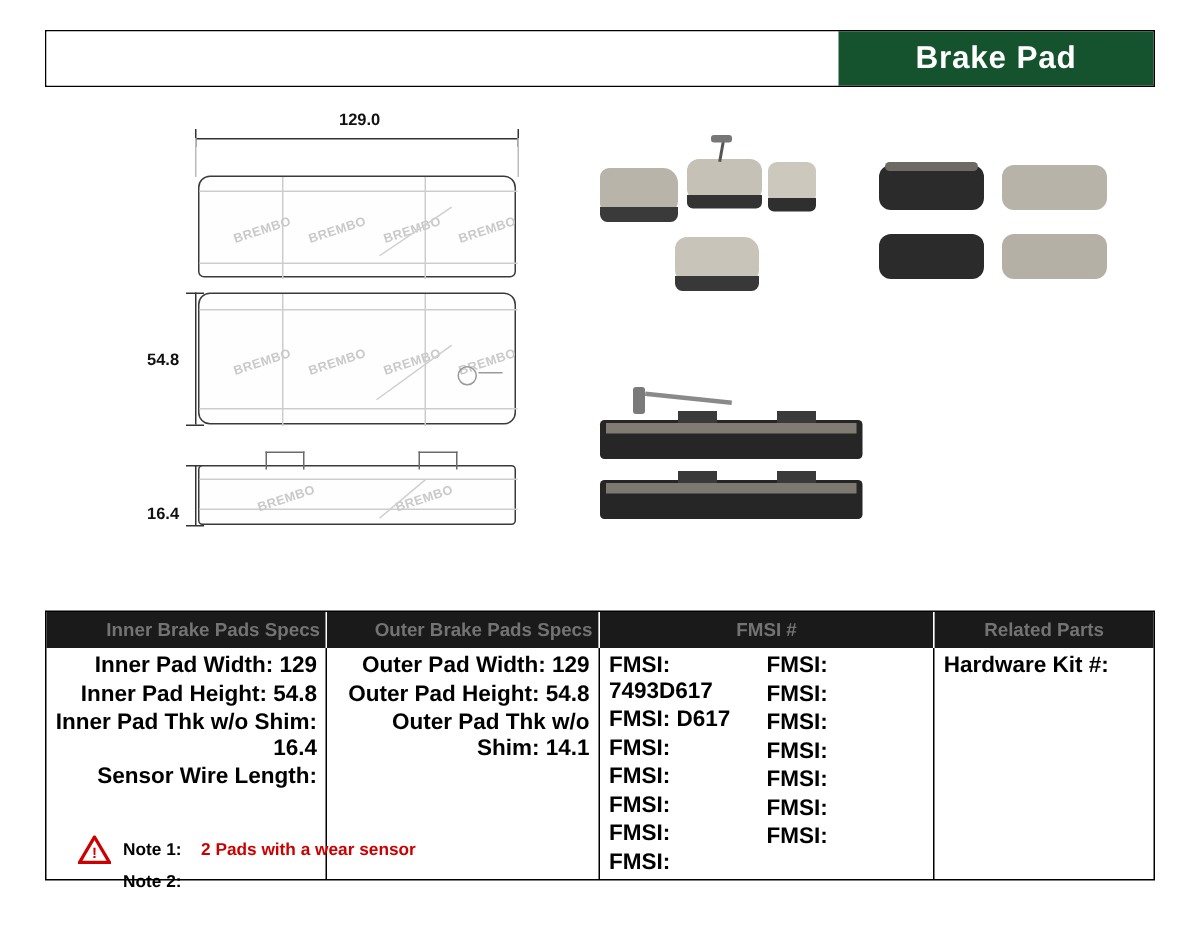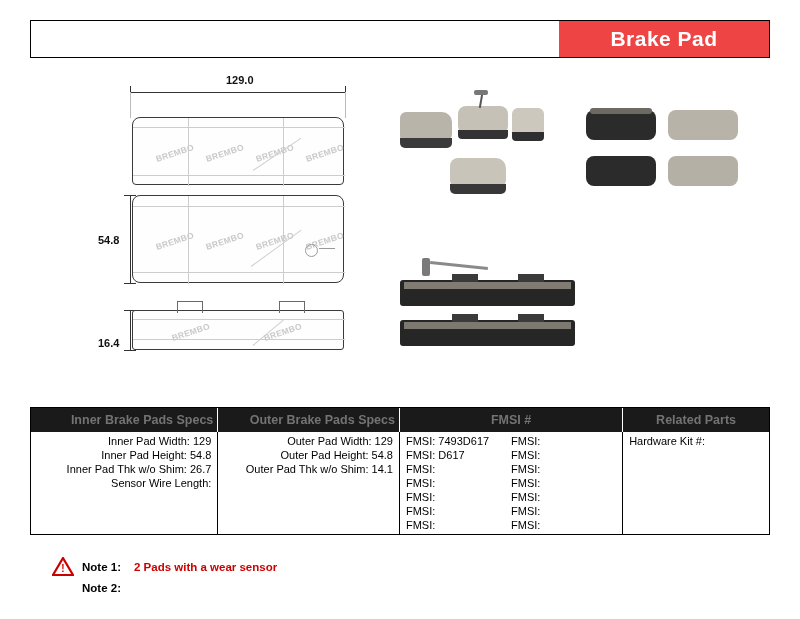--- a/index.html
+++ b/index.html
@@ -24,21 +24,21 @@
   }
   .header-left {
     background:#1a1a1a; color:#fff;
     width:260px;
     display:flex; align-items:center;
     padding-left:12px;
     font-size:21px; font-weight:bold; letter-spacing:0.5px;
   }
   .header-mid { flex:1; background:#fff; }
   .header-right {
-    background:#ef4444; color:#fff;
+    background:#14532d; color:#fff;
     width:210px;
     display:flex; align-items:center; justify-content:center;
     font-size:21px; font-weight:bold; letter-spacing:0.5px;
   }
   
   .drawing {
     position:absolute; left:30px; top:62px; width:740px; height:330px;
   }
   .dimtext { position:absolute; font-size:11px; font-weight:bold; color:#111; }
   
@@ -96,21 +96,21 @@
   th {
     background:#1a1a1a; color:#737373;
     font-size:12.5px; font-weight:bold;
     padding:5px 4px;
     border-right:1px solid #fff;
     text-align:center;
   }
   th:last-child { border-right:none; }
   td {
     vertical-align:top;
-    font-size:11px; font-weight:normal;
+    font-size:15px; font-weight:bold;
     padding:2px 6px;
     border-right:1px solid #000;
   }
   td:last-child { border-right:none; }
   .col-inner { width:180px; text-align:right; }
   .col-outer { width:175px; text-align:right; }
   .col-fmsi  { width:215px;margin-left:29px; }
   .col-rel   { width:141px; }
   .spec-line { padding:1px 0; }
   .fmsi-grid { display:flex; }
@@ -247,21 +247,21 @@
           <th class="col-outer">Outer Brake Pads Specs</th>
           <th class="col-fmsi">FMSI #</th>
           <th class="col-rel">Related Parts</th>
         </tr>
       </thead>
       <tbody>
         <tr>
           <td class="col-inner">
             <div class="spec-line">Inner Pad Width: 129</div>
             <div class="spec-line">Inner Pad Height: 54.8</div>
-            <div class="spec-line">Inner Pad Thk w/o Shim: 26.7</div>
+            <div class="spec-line">Inner Pad Thk w/o Shim: 16.4</div>
             <div class="spec-line">Sensor Wire Length:</div>
             <div class="spec-line">&nbsp;</div>
             <div class="spec-line">&nbsp;</div>
             <div class="spec-line">&nbsp;</div>
           </td>
           <td class="col-outer">
             <div class="spec-line">Outer Pad Width: 129</div>
             <div class="spec-line">Outer Pad Height: 54.8</div>
             <div class="spec-line">Outer Pad Thk w/o Shim: 14.1</div>
           </td>

